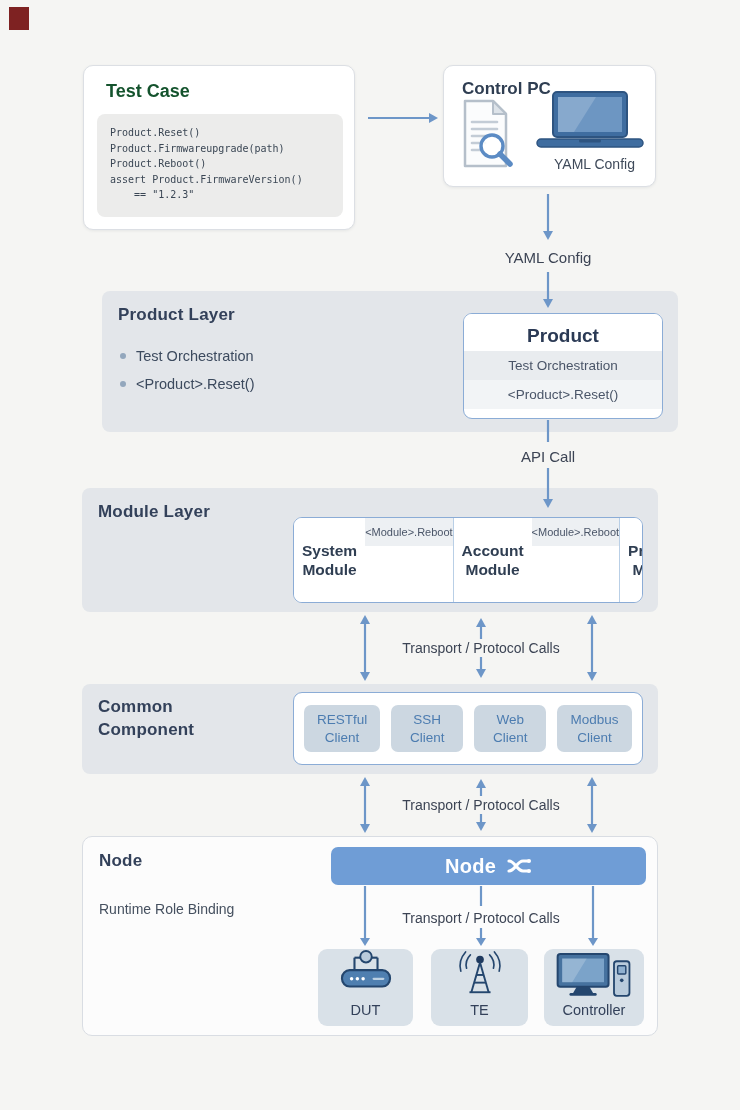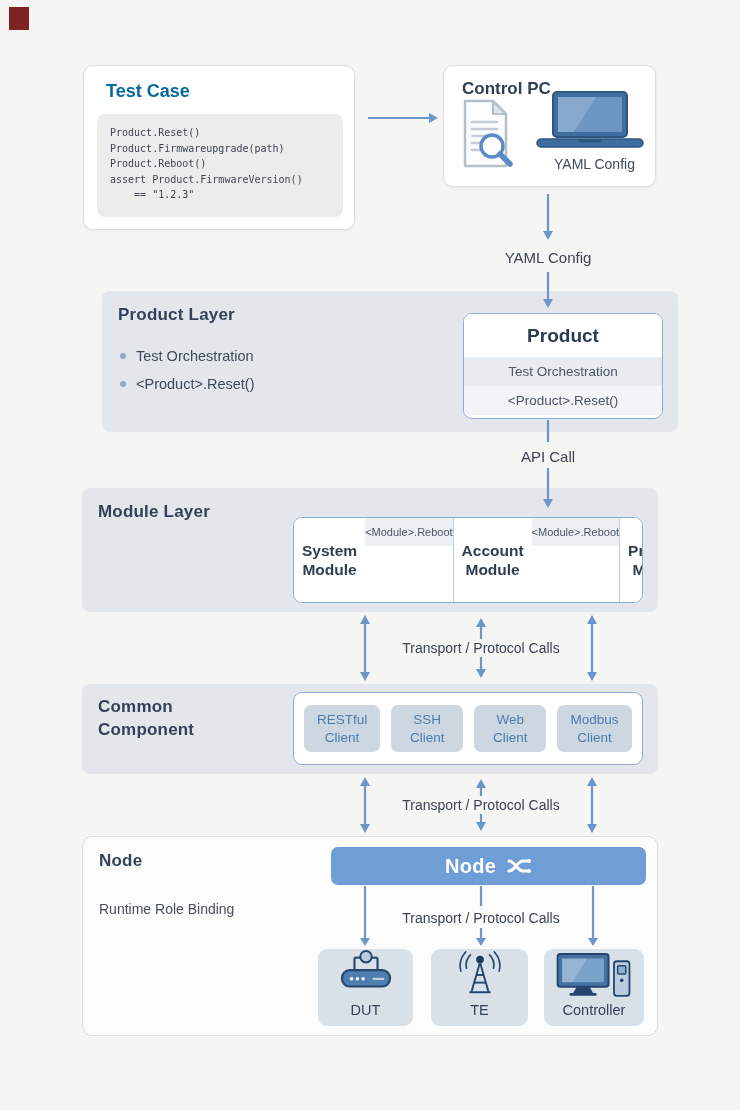--- a/index.html
+++ b/index.html
@@ -21,41 +21,41 @@
     box-shadow:0 1px 3px rgba(40,50,70,0.08);
   }
   
   .section { background:#e3e6ea; border-radius:8px; }
   
   .blue-box { background:#ffffff; border:1.5px solid #8bacd6; border-radius:9px; }
 
   .layer-title { font-size:17px; font-weight:bold; color:#33415a; letter-spacing:0.2px; }
 
   
-  .tc-title { font-size:18px; font-weight:bold; color:#0369a1; }
+  .tc-title { font-size:18px; font-weight:bold; color:#14532d; }
   .code-block {
     background:#ececeb; border-radius:8px; padding:11px 13px;
     font-family:"DejaVu Sans Mono", monospace; font-size:10px;
     color:#3a4654; line-height:1.55;
   }
   .code-line { white-space:pre; }
 
   
   .cpc-title { font-size:17px; font-weight:bold; color:#2f3e52; }
   .cpc-config { font-size:14px; color:#3f4a5a; }
 
   
   .flow-label { font-size:15px; color:#3c4454; white-space:nowrap; transform:translate(-50%,-50%); }
   .transport-label { font-size:14px; color:#3c4454; white-space:nowrap; transform:translate(-50%,-50%); }
 
   
   .bullet-row { display:flex; align-items:center; gap:10px; font-size:14.5px; color:#3c4a5e; }
   .bullet-dot { width:6px; height:6px; border-radius:50%; background:#93a7bd; flex:0 0 auto; }
   .product-box { overflow:hidden; display:flex; flex-direction:column; }
-  .product-box-title { font-size:19px; font-weight:bold; color:#2b3a55; text-align:center; padding:11px 0 10px; background:#fff; }
+  .product-box-title { font-size:19px; font-weight:bold; color:#2b3a55; text-align:center; padding:11px 0 4px; background:#fff; }
   .product-row { font-size:13.5px; color:#4a5568; text-align:center; padding:7px 0; }
   .product-row.r1 { background:#e9ecef; }
   .product-row.r2 { background:#f2f4f6; }
 
   
   .modules-box { overflow:hidden; display:flex; }
   .module-col { flex:1 1 0; display:flex; flex-direction:row; }
   .module-col + .module-col { border-left:1px solid #b9cfe6; }
   .module-name { flex:1; display:flex; align-items:center; justify-content:center; text-align:center;
     font-size:15.5px; font-weight:bold; color:#2f3e52; line-height:1.25; padding:6px 8px; background:#fff; }

